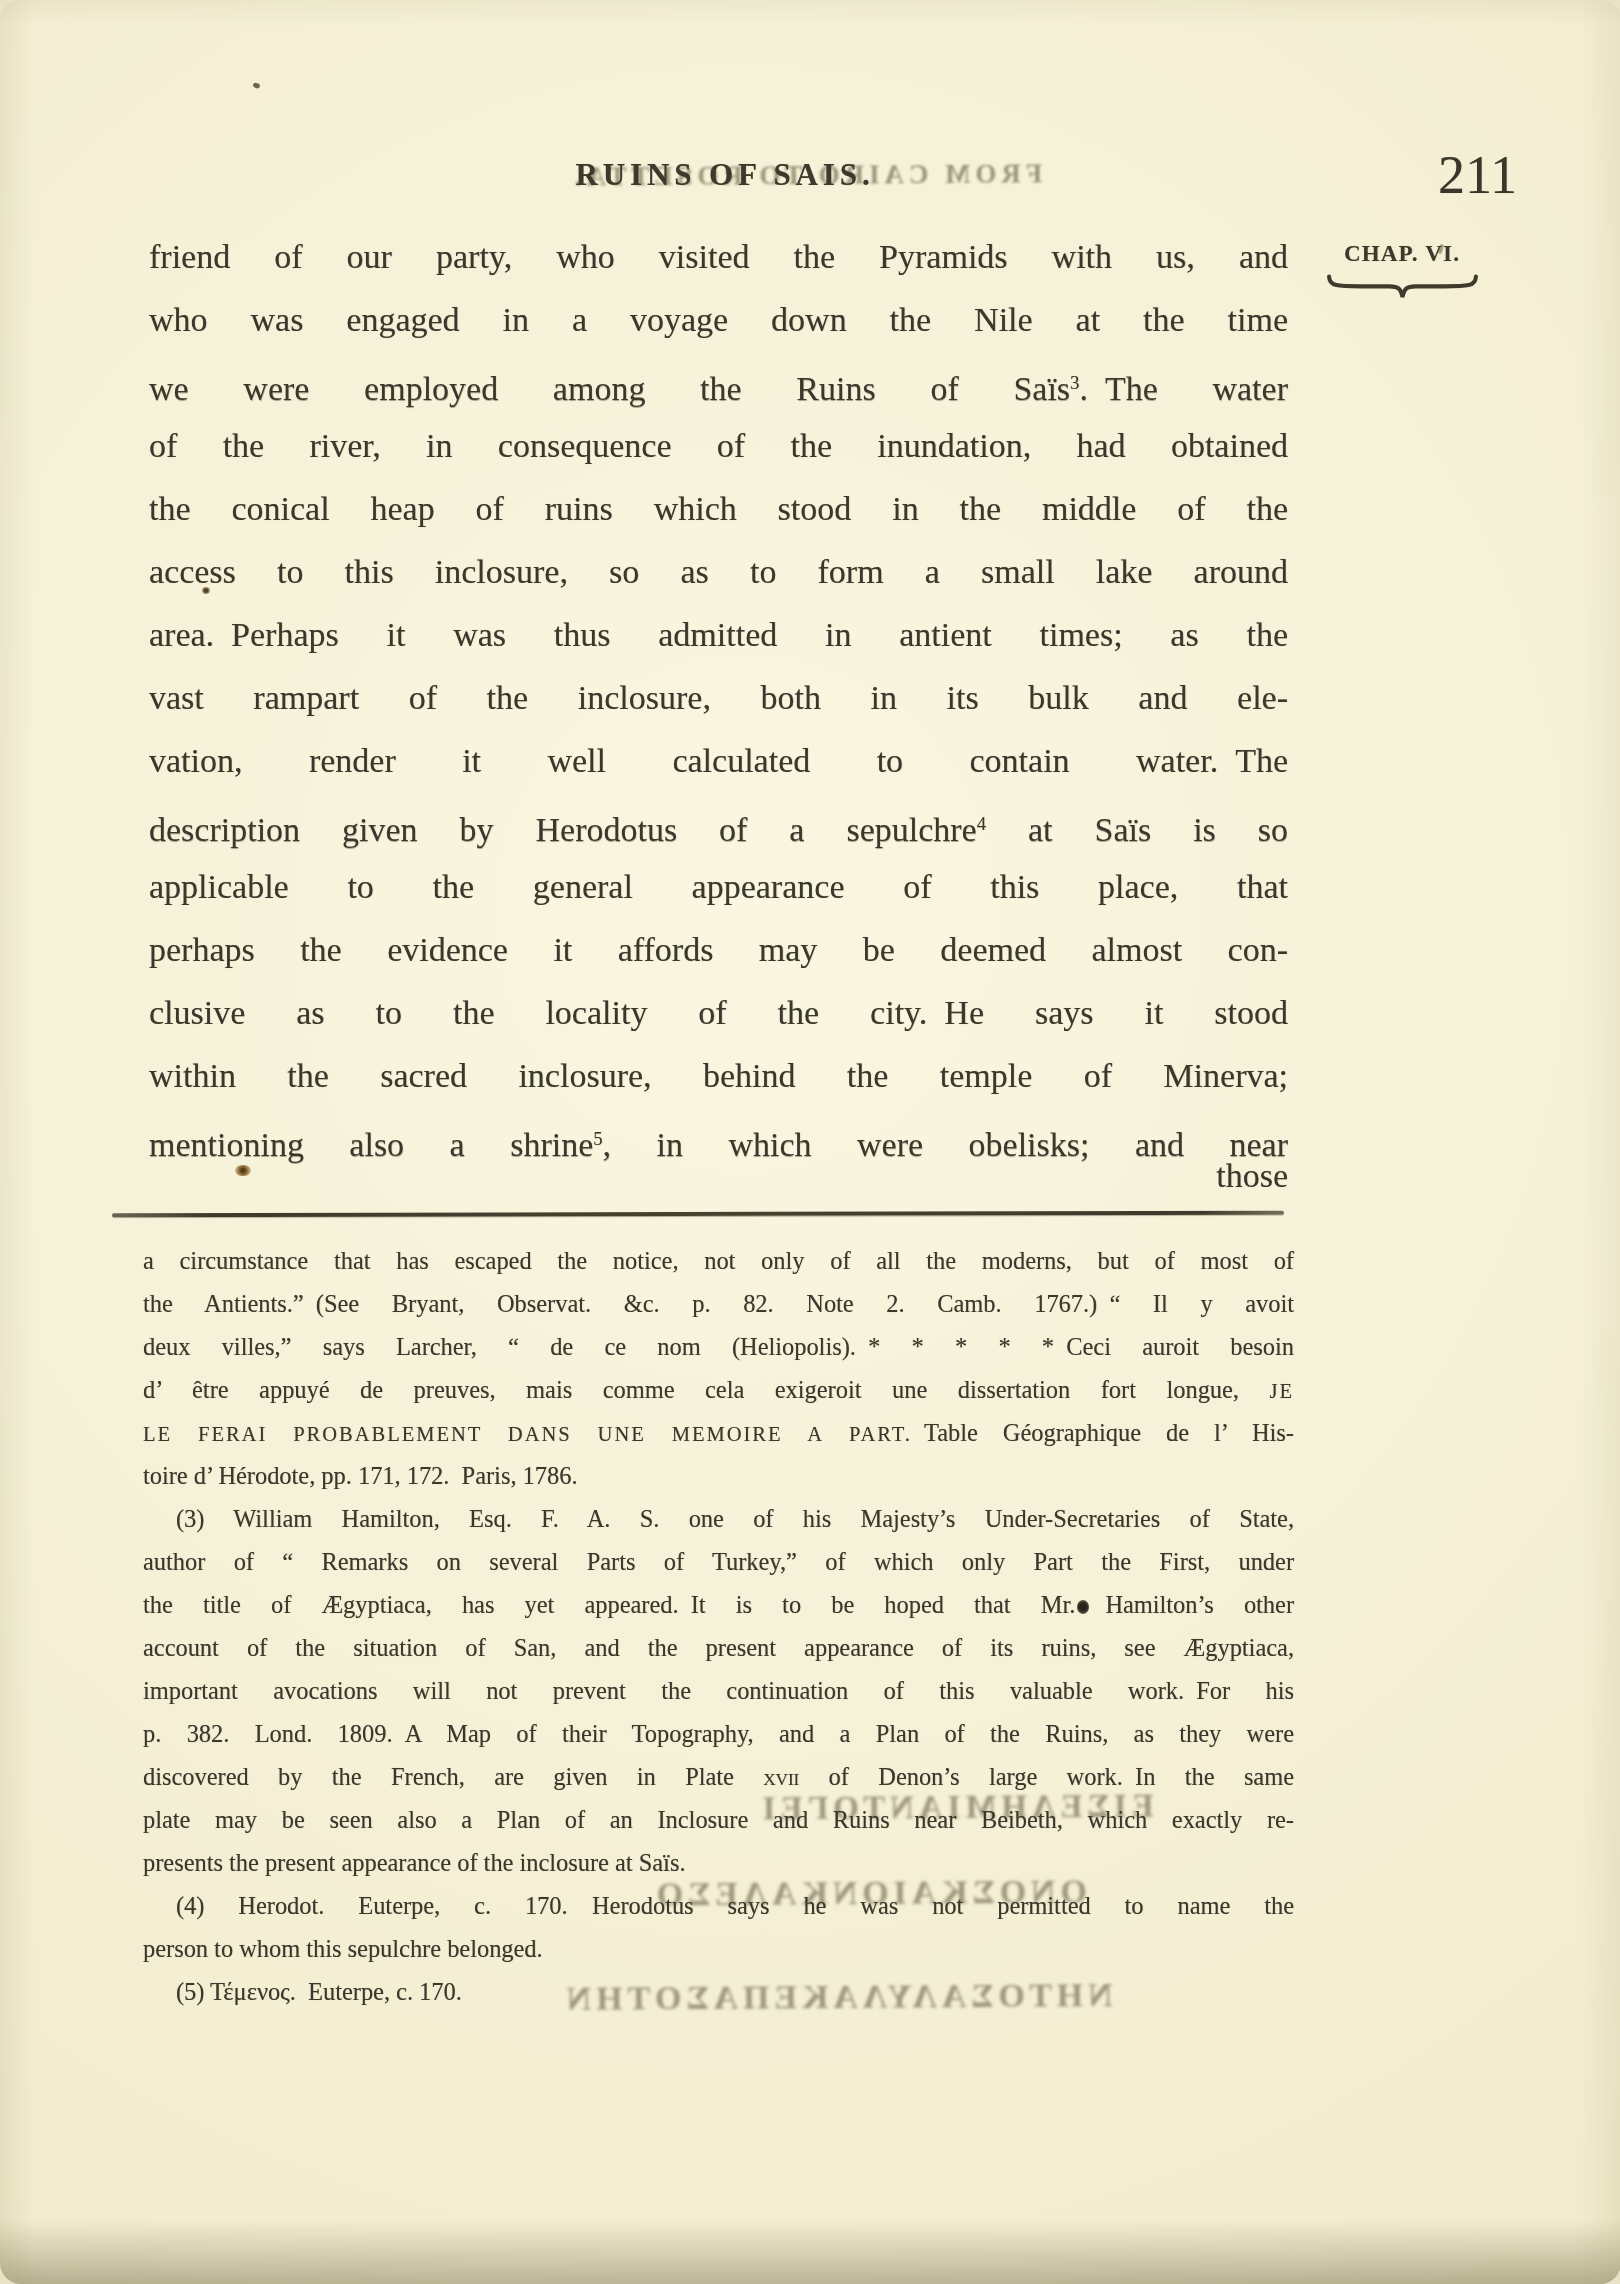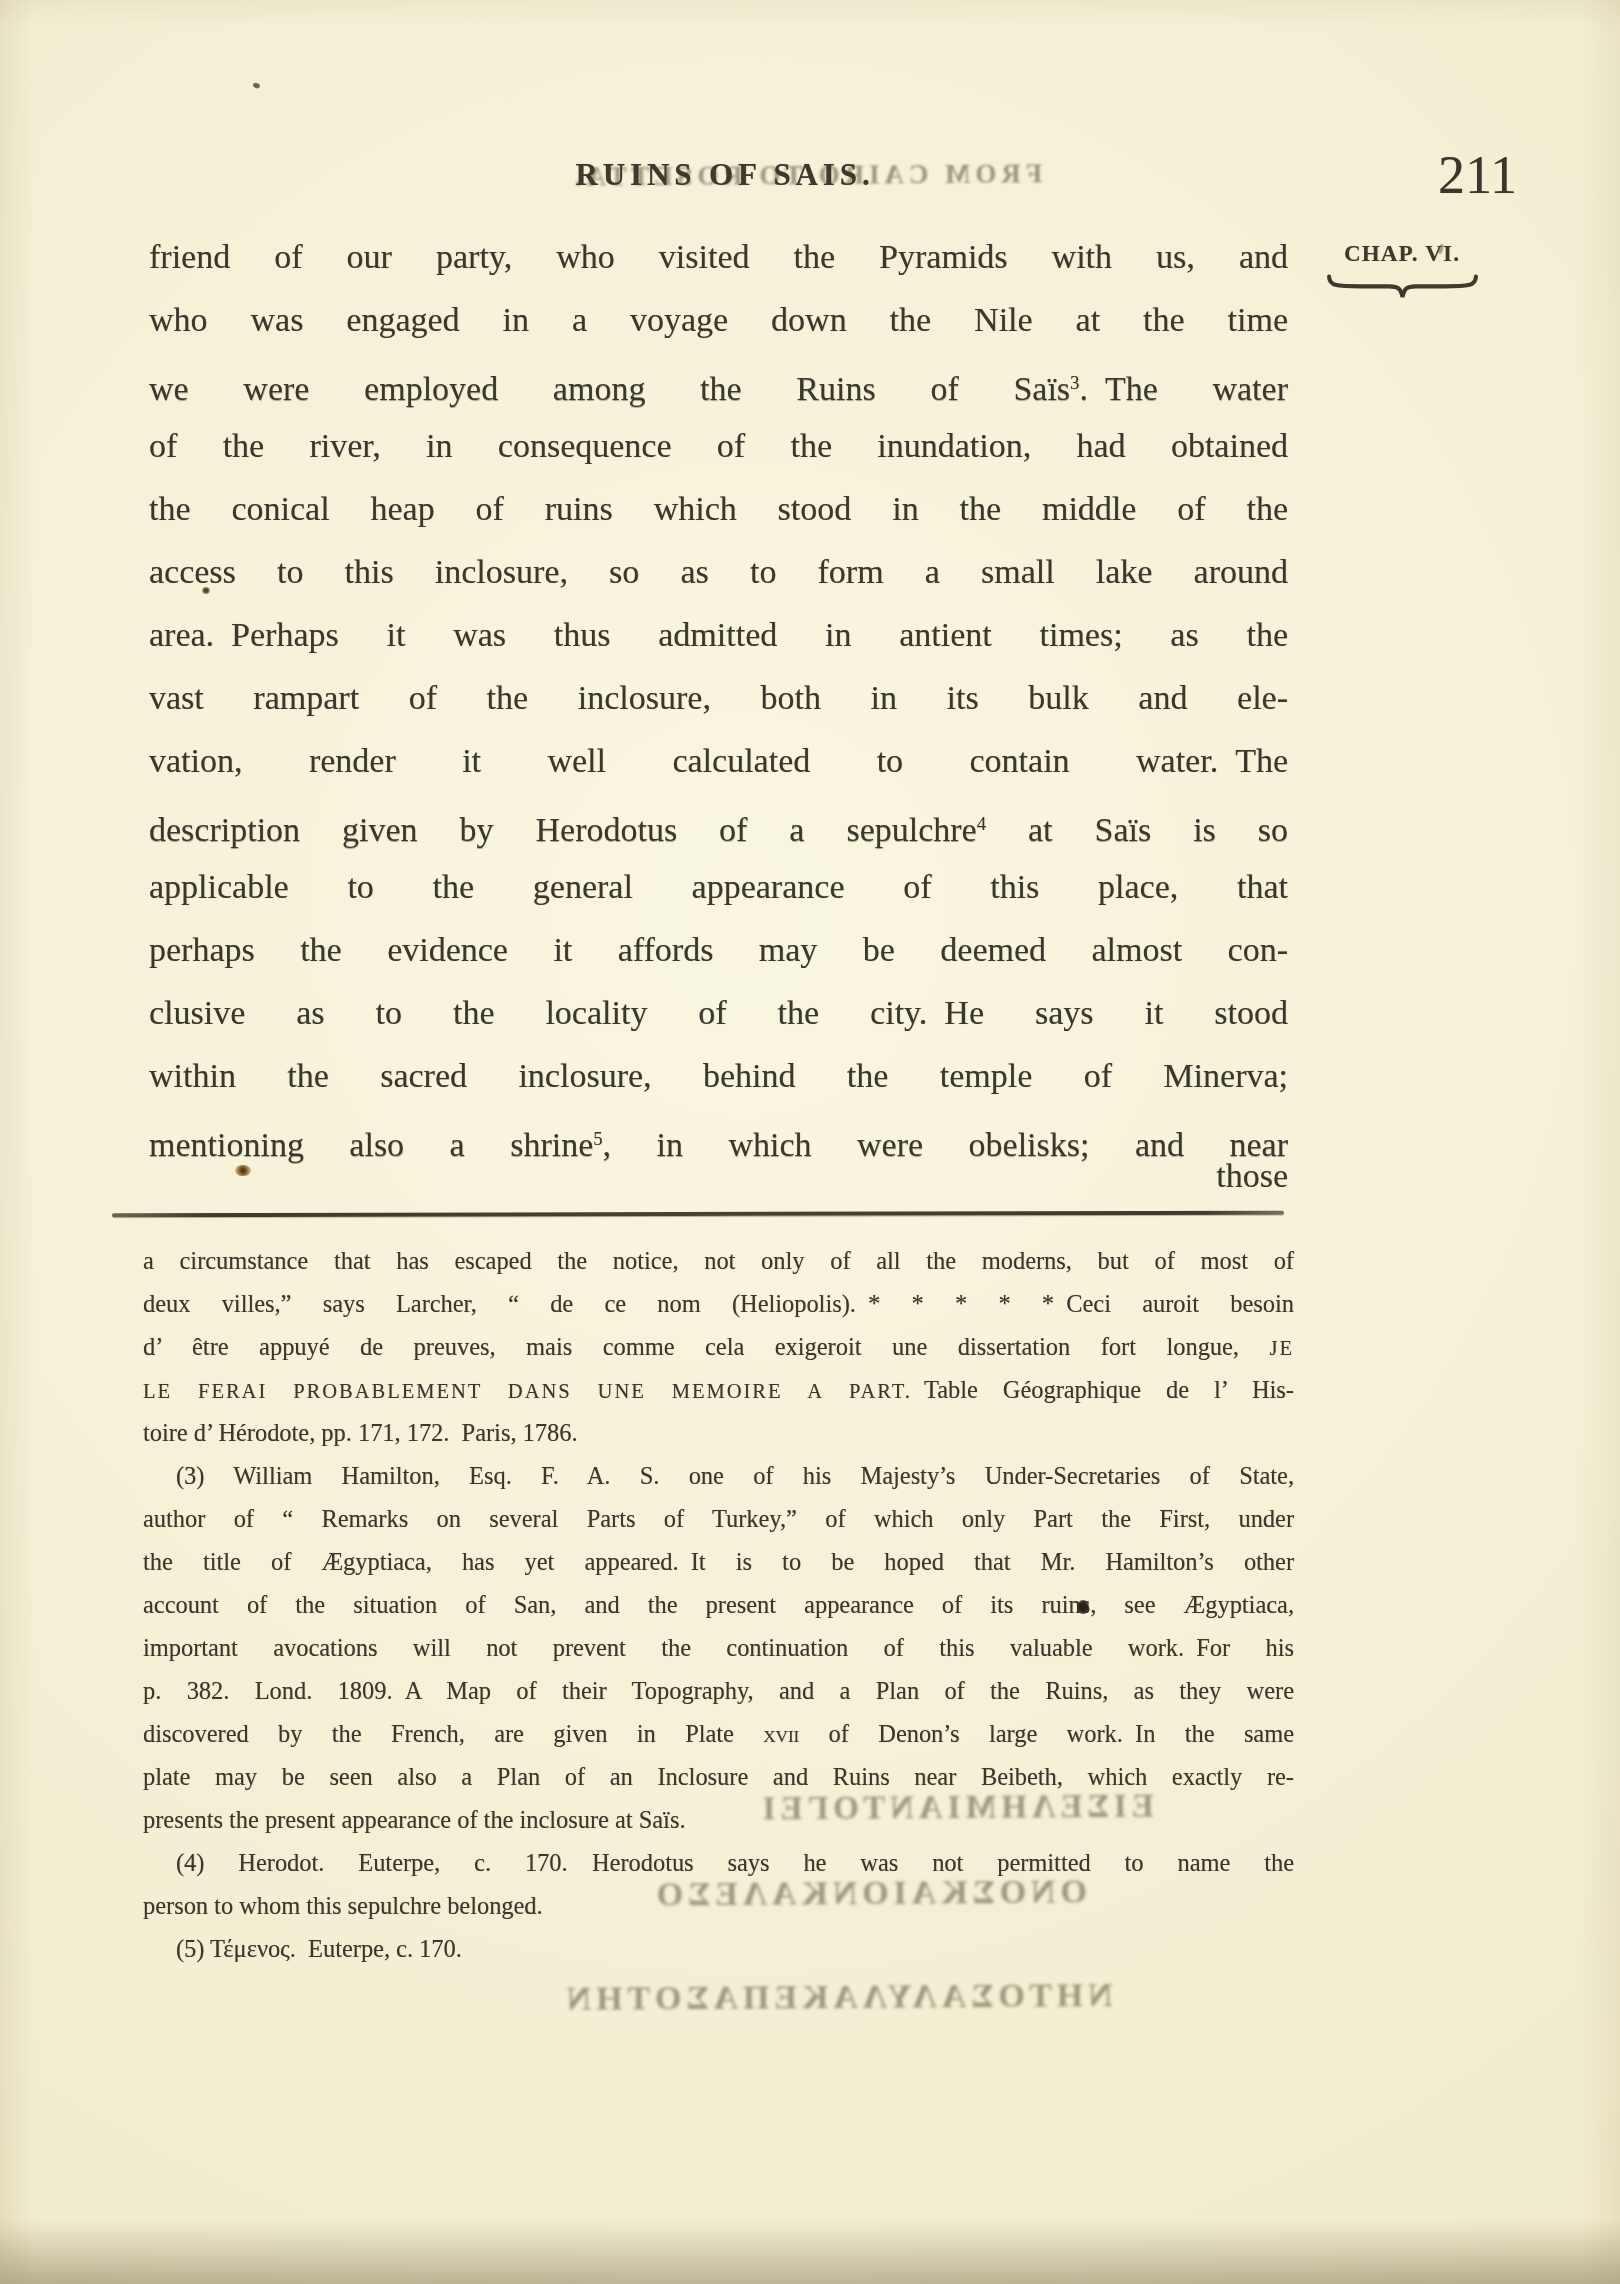--- a/index.html
+++ b/index.html
@@ -8,20 +8,21 @@
     width:1621px;height:2284px;
     font-family:"Liberation Serif", serif;
     color:#3a372c;
     overflow:hidden;
     background-color:#f2ecce;
     background-image:
       radial-gradient(ellipse 130% 95% at 46% 40%, rgba(255,253,238,0.6) 0%, rgba(255,253,238,0.0) 72%),
       linear-gradient(to right, rgba(140,125,78,0.14) 0%, rgba(0,0,0,0) 2.2%, rgba(0,0,0,0) 97.4%, rgba(140,125,78,0.12) 100%),
       linear-gradient(to bottom, rgba(140,125,78,0.10) 0%, rgba(0,0,0,0) 1.2%, rgba(0,0,0,0) 97.2%, rgba(100,90,55,0.42) 100%);
     text-shadow:0.3px 0.4px 0.7px rgba(58,52,36,0.42);
+    border-radius:21px;
   }
   .running-title{
     position:absolute;left:149px;top:158px;width:1139px;
     text-align:center;font-size:31px;letter-spacing:4.9px;line-height:34px;
     font-weight:bold;color:#3c392d;transform:translateX(6.5px);
   }
   .page-number{
     position:absolute;left:1395px;top:148px;width:122px;
     font-size:54px;line-height:55px;color:#39362a;text-align:right;
   }
@@ -101,20 +102,21 @@
       <div class="tl just"><span>clusive as to the locality of the city. He says it stood</span></div>
       <div class="tl just"><span>within the </span><span class="it">sacred inclosure,</span><span> behind the temple of Minerva;</span></div>
       <div class="tl just"><span>mentioning also </span><span class="it">a shrine</span><span class="sup">5</span><span>, in which were obelisks; and near</span></div>
     </div>
   <div class="catchword">those</div>
 
   <div class="fn-rule"></div>
 
   <div class="fn-block">
       <div class="tl just"><span>a circumstance that has escaped the notice, not only of all the moderns, but of most of</span></div>
+      <div class="tl just"><span>the Antients.” </span><span class="it">(See Bryant, Observat. &amp;c. p. 82. Note 2. Camb. 1767.)</span><span> “ Il y avoit</span></div>
       <div class="tl just"><span>deux villes,” says Larcher, “ de ce nom </span><span class="it">(Heliopolis)</span><span>. * * * * * Ceci auroit besoin</span></div>
       <div class="tl just"><span>d’ être appuyé de preuves, mais comme cela exigeroit une dissertation fort longue, </span><span class="sc">JE</span></div>
       <div class="tl just"><span class="sc">LE FERAI PROBABLEMENT DANS UNE MEMOIRE A PART.</span><span> </span><span class="it">Table Géographique de l’ His-</span></div>
       <div class="tl left"><span class="it">toire d’ Hérodote, pp.</span><span> 171, 172. </span><span class="it">Paris,</span><span> 1786.</span></div>
       <div class="tl just ind"><span>(3) William Hamilton, Esq. F. A. S. one of his Majesty’s Under-Secretaries of State,</span></div>
       <div class="tl just"><span>author of “ </span><span class="it">Remarks on several Parts of Turkey</span><span>,” of which only </span><span class="it">Part the First</span><span>, under</span></div>
       <div class="tl just"><span>the title of </span><span class="it">Ægyptiaca</span><span>, has yet appeared. It is to be hoped that Mr. Hamilton’s other</span></div>
       <div class="tl just"><span>account of the situation of </span><span class="it">San</span><span>, and the present appearance of its ruins, see </span><span class="it">Ægyptiaca</span><span>,</span></div>
       <div class="tl just"><span>important avocations will not prevent the continuation of this valuable work. For his</span></div>
       <div class="tl just"><span class="it">p.</span><span> 382. </span><span class="it">Lond.</span><span> 1809. A Map of their Topography, and a Plan of the Ruins, as they were</span></div>

